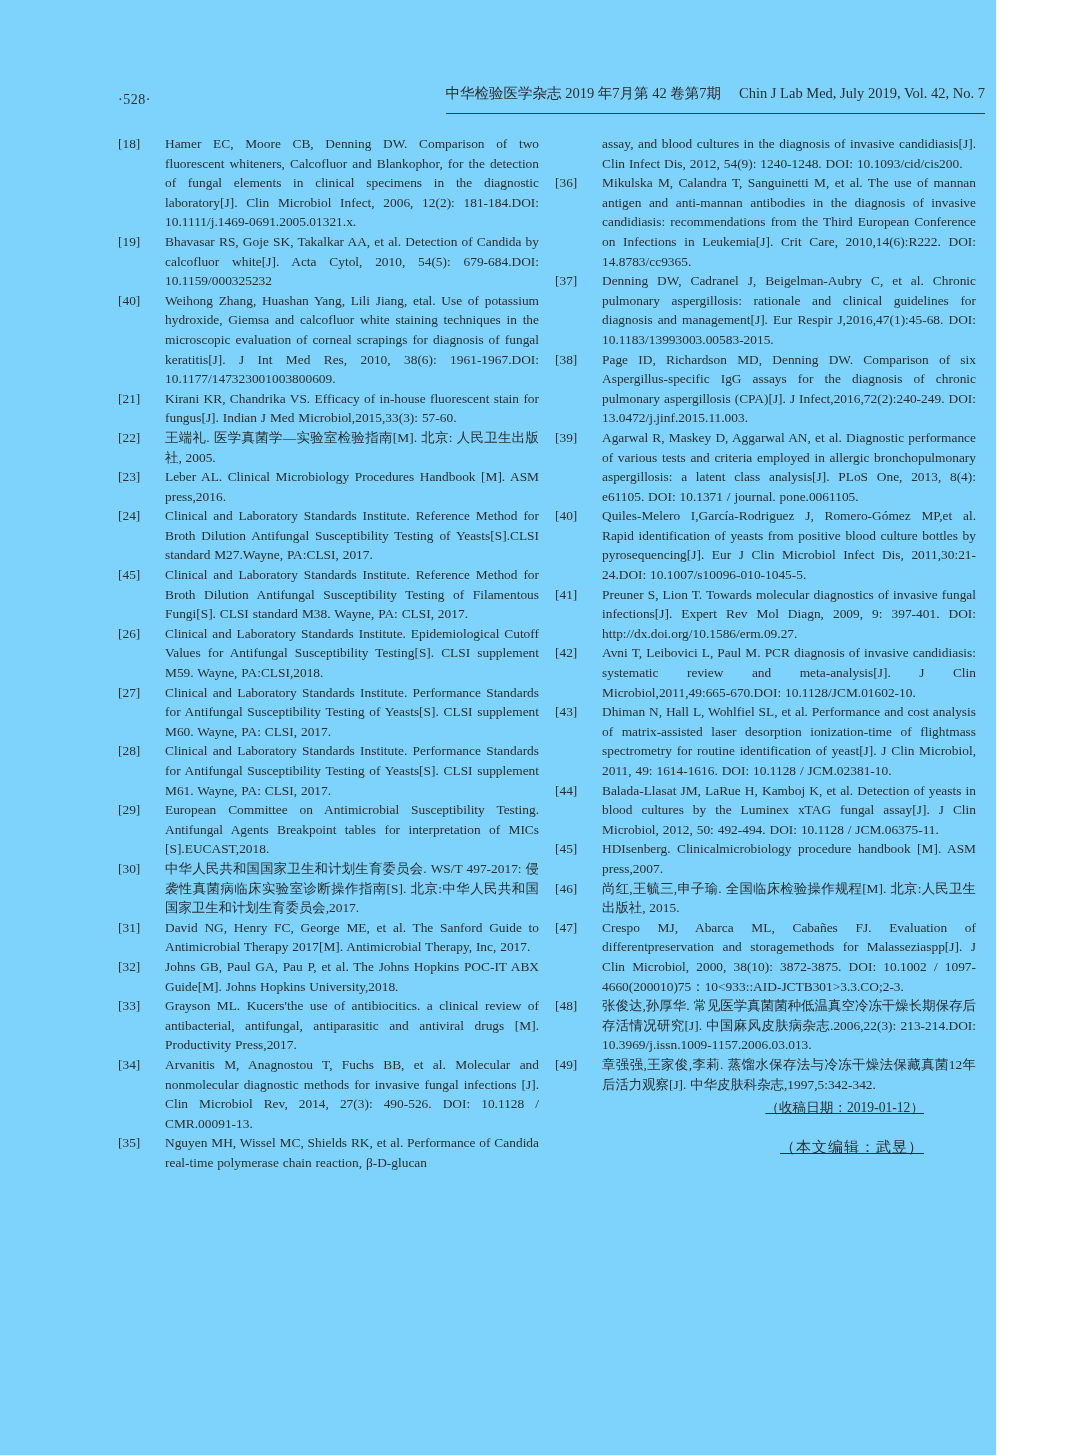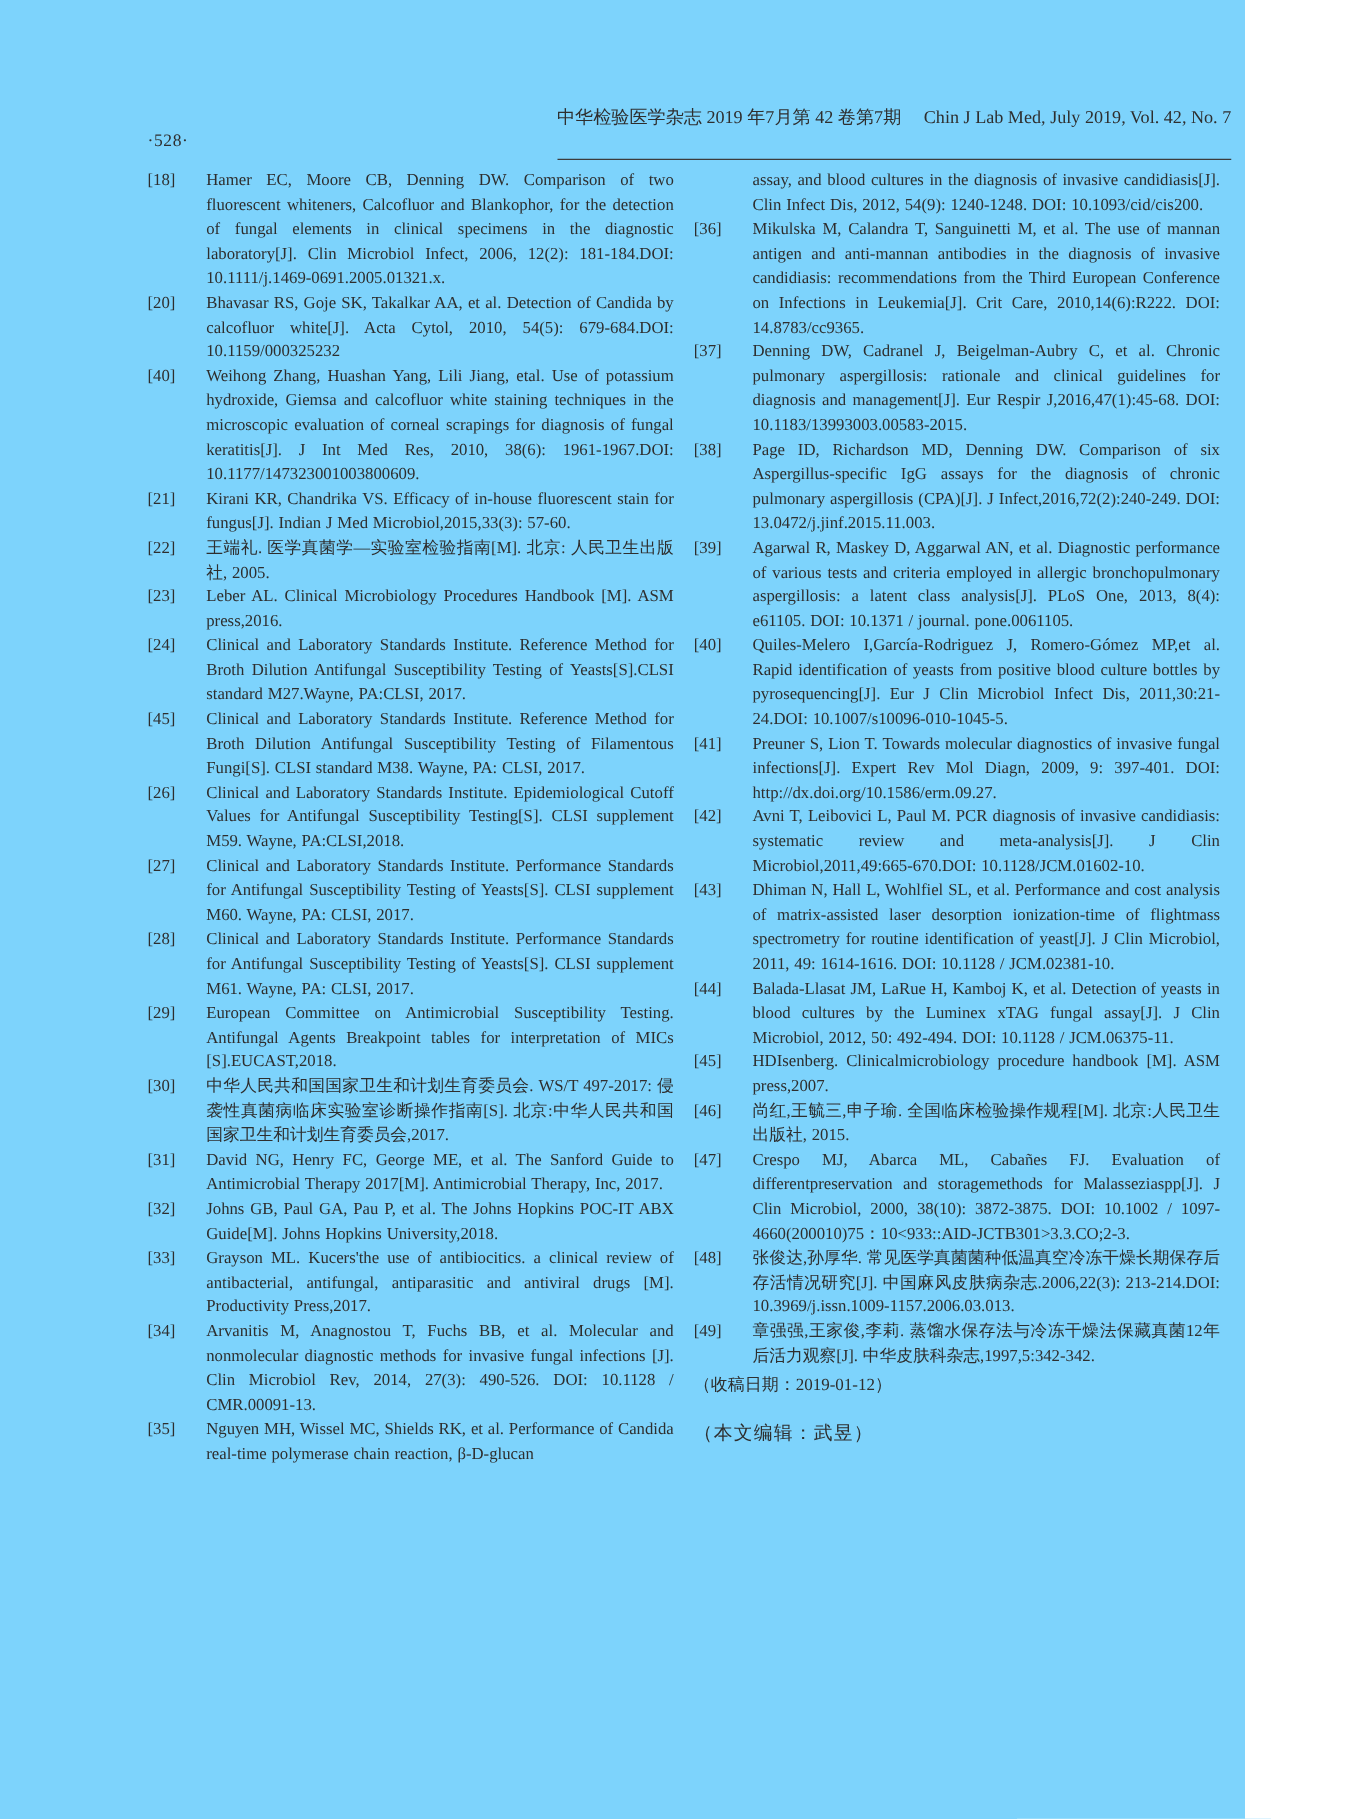--- a/index.html
+++ b/index.html
@@ -24,21 +24,21 @@
   }
   .page-number {
     font-size: 14px;
     padding-bottom: 6px;
     letter-spacing: 0.5px;
   }
   .journal-line {
     margin-left: auto;
     white-space: nowrap;
     border-bottom: 1.5px solid #3c3c3c;
-    padding-bottom: 24px;
+    padding-bottom: 10px;
     font-size: 14.5px;
   }
   .journal-line .sep { display: inline-block; width: 18px; }
   .columns {
     position: absolute;
     left: 118px; top: 134px;
     width: 867px;
     display: flex;
     gap: 16px;
   }
@@ -46,25 +46,26 @@
   .ref {
     position: relative;
     padding-left: 47px;
     text-align: justify;
     font-size: 13.4px;
     line-height: 19.6px;
     word-spacing: 0.5px;
   }
   .ref-num { position: absolute; left: 0; top: 0; }
   .footer-line {
-    text-align: left;
+    text-align: right;
     padding-right: 52px;
     font-size: 13.6px;
     line-height: 21px;
     margin-top: 3px;
+    text-decoration: underline;
   }
   .footer-line.editor {
     font-size: 15px;
     margin-top: 19px;
     letter-spacing: 1px;
   }
 </style>
 </head>
 <body>
 
@@ -79,21 +80,21 @@
 
   <div class="columns">
     <div class="col">
       <div id="refs-left">
   <div class="ref">
     <span class="ref-num">[18]</span>
     <span class="ref-text">Hamer EC, Moore CB, Denning DW. Comparison of two fluorescent whiteners, Calcofluor and Blankophor, for the detection of fungal elements in clinical specimens in the diagnostic laboratory[J]. Clin Microbiol Infect, 2006, 12(2): 181-184.DOI: 10.1111/j.1469-0691.2005.01321.x.</span>
   </div>
 
   <div class="ref">
-    <span class="ref-num">[20]</span>
+    <span class="ref-num">[19]</span>
     <span class="ref-text">Bhavasar RS, Goje SK, Takalkar AA, et al. Detection of Candida by calcofluor white[J]. Acta Cytol, 2010, 54(5): 679-684.DOI: 10.1159/000325232</span>
   </div>
 
   <div class="ref">
     <span class="ref-num">[40]</span>
     <span class="ref-text">Weihong Zhang, Huashan Yang, Lili Jiang, etal. Use of potassium hydroxide, Giemsa and calcofluor white staining techniques in the microscopic evaluation of corneal scrapings for diagnosis of fungal keratitis[J]. J Int Med Res, 2010, 38(6): 1961-1967.DOI: 10.1177/147323001003800609.</span>
   </div>
 
   <div class="ref">
     <span class="ref-num">[21]</span>

